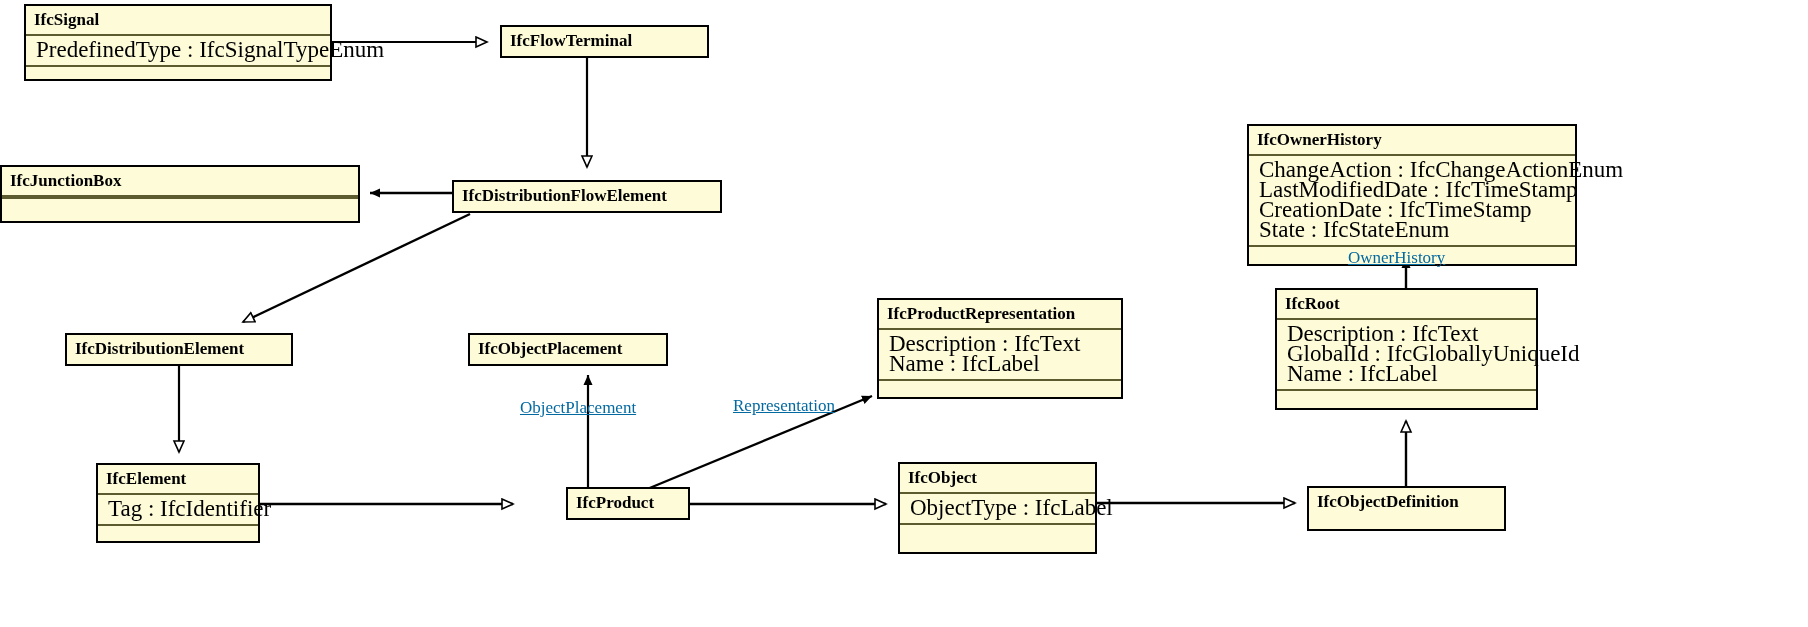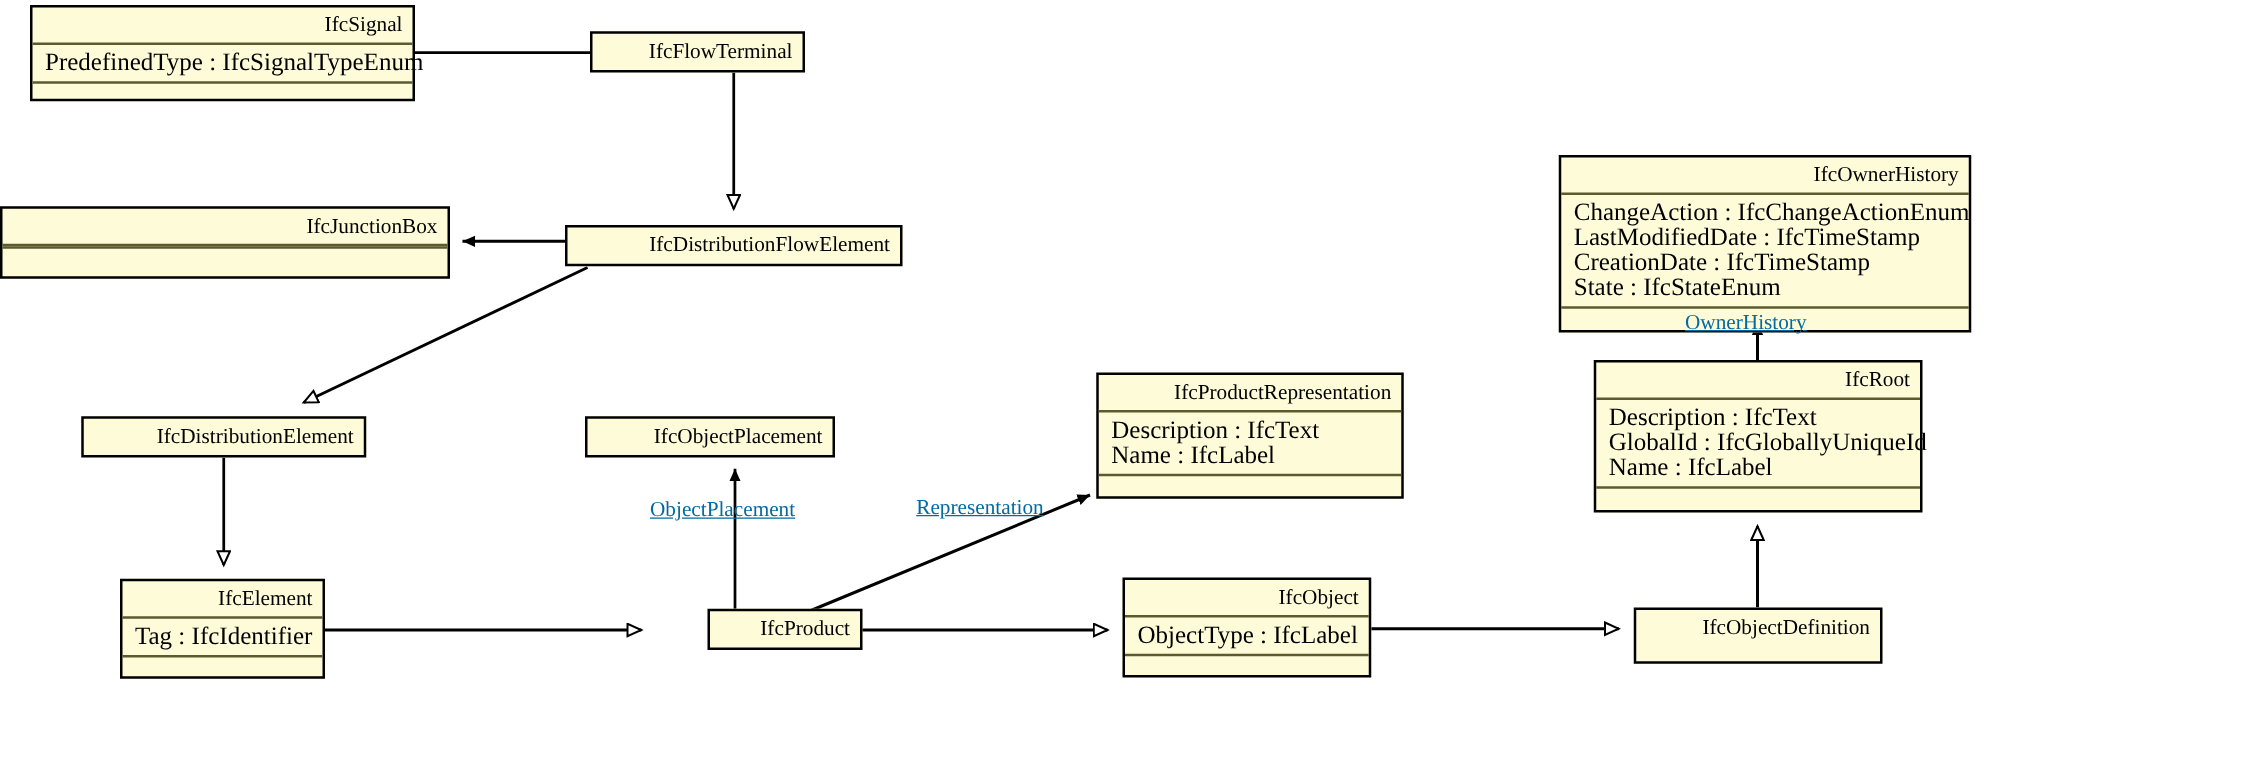--- a/index.html
+++ b/index.html
@@ -16,34 +16,34 @@
   }
   
   .uml-class {
     position: absolute;
     box-sizing: border-box;
     background: #fdfbd8;
     border: 2px solid #000000;
     color: #000000;
   }
   .uml-title {
-    text-align: right;
-    font-weight: normal;
+    text-align: left;
+    font-weight: bold;
     font-size: 17px;
     line-height: 1.0;
     padding: 5px 8px 6px 8px;
     white-space: nowrap;
   }
   .uml-sep {
     height: 0;
     border-top: 2px solid #5b5b2f;
   }
   .uml-attrs {
     padding: 4px 10px 5px 10px;
-    font-size: 20px;
+    font-size: 23px;
     line-height: 20px;
     white-space: nowrap;
   }
   .uml-attr { white-space: nowrap; }
   .uml-ops {
     min-height: 18px;
     padding: 2px 10px;
     font-size: 17px;
     line-height: 18px;
     text-align: center;
@@ -134,21 +134,21 @@
   <div id="class-layer">
       <div class="uml-class" style="left: 24px; top: 4px; width: 308px; height: 77px;">
         <div class="uml-title">IfcSignal</div>
         <div class="uml-sep"></div>
         <div class="uml-attrs">
           <div class="uml-attr">PredefinedType : IfcSignalTypeEnum</div>
         </div>
         <div class="uml-sep"></div>
         <div class="uml-ops"></div>
       </div>
-      <div class="uml-class" style="left: 472px; top: 25px; width: 172px; height: 33px;">
+      <div class="uml-class" style="left: 500px; top: 25px; width: 209px; height: 33px;">
         <div class="uml-title">IfcFlowTerminal</div>
       </div>
       <div class="uml-class" style="left: 0px; top: 165px; width: 360px; height: 58px;">
         <div class="uml-title">IfcJunctionBox</div>
         <div class="uml-sep"></div>
         <div class="uml-sep"></div>
         <div class="uml-ops"></div>
       </div>
       <div class="uml-class" style="left: 452px; top: 180px; width: 270px; height: 33px;">
         <div class="uml-title">IfcDistributionFlowElement</div>
@@ -197,21 +197,21 @@
         <div class="uml-sep"></div>
         <div class="uml-attrs">
           <div class="uml-attr">Tag : IfcIdentifier</div>
         </div>
         <div class="uml-sep"></div>
         <div class="uml-ops"></div>
       </div>
       <div class="uml-class" style="left: 526px; top: 487px; width: 124px; height: 33px; margin-left: 40px;">
         <div class="uml-title">IfcProduct</div>
       </div>
-      <div class="uml-class" style="left: 898px; top: 462px; width: 199px; height: 80px;">
+      <div class="uml-class" style="left: 898px; top: 462px; width: 199px; height: 92px;">
         <div class="uml-title">IfcObject</div>
         <div class="uml-sep"></div>
         <div class="uml-attrs">
           <div class="uml-attr">ObjectType : IfcLabel</div>
         </div>
         <div class="uml-sep"></div>
         <div class="uml-ops"></div>
       </div>
       <div class="uml-class" style="left: 1307px; top: 486px; width: 199px; height: 45px;">
         <div class="uml-title">IfcObjectDefinition</div>

